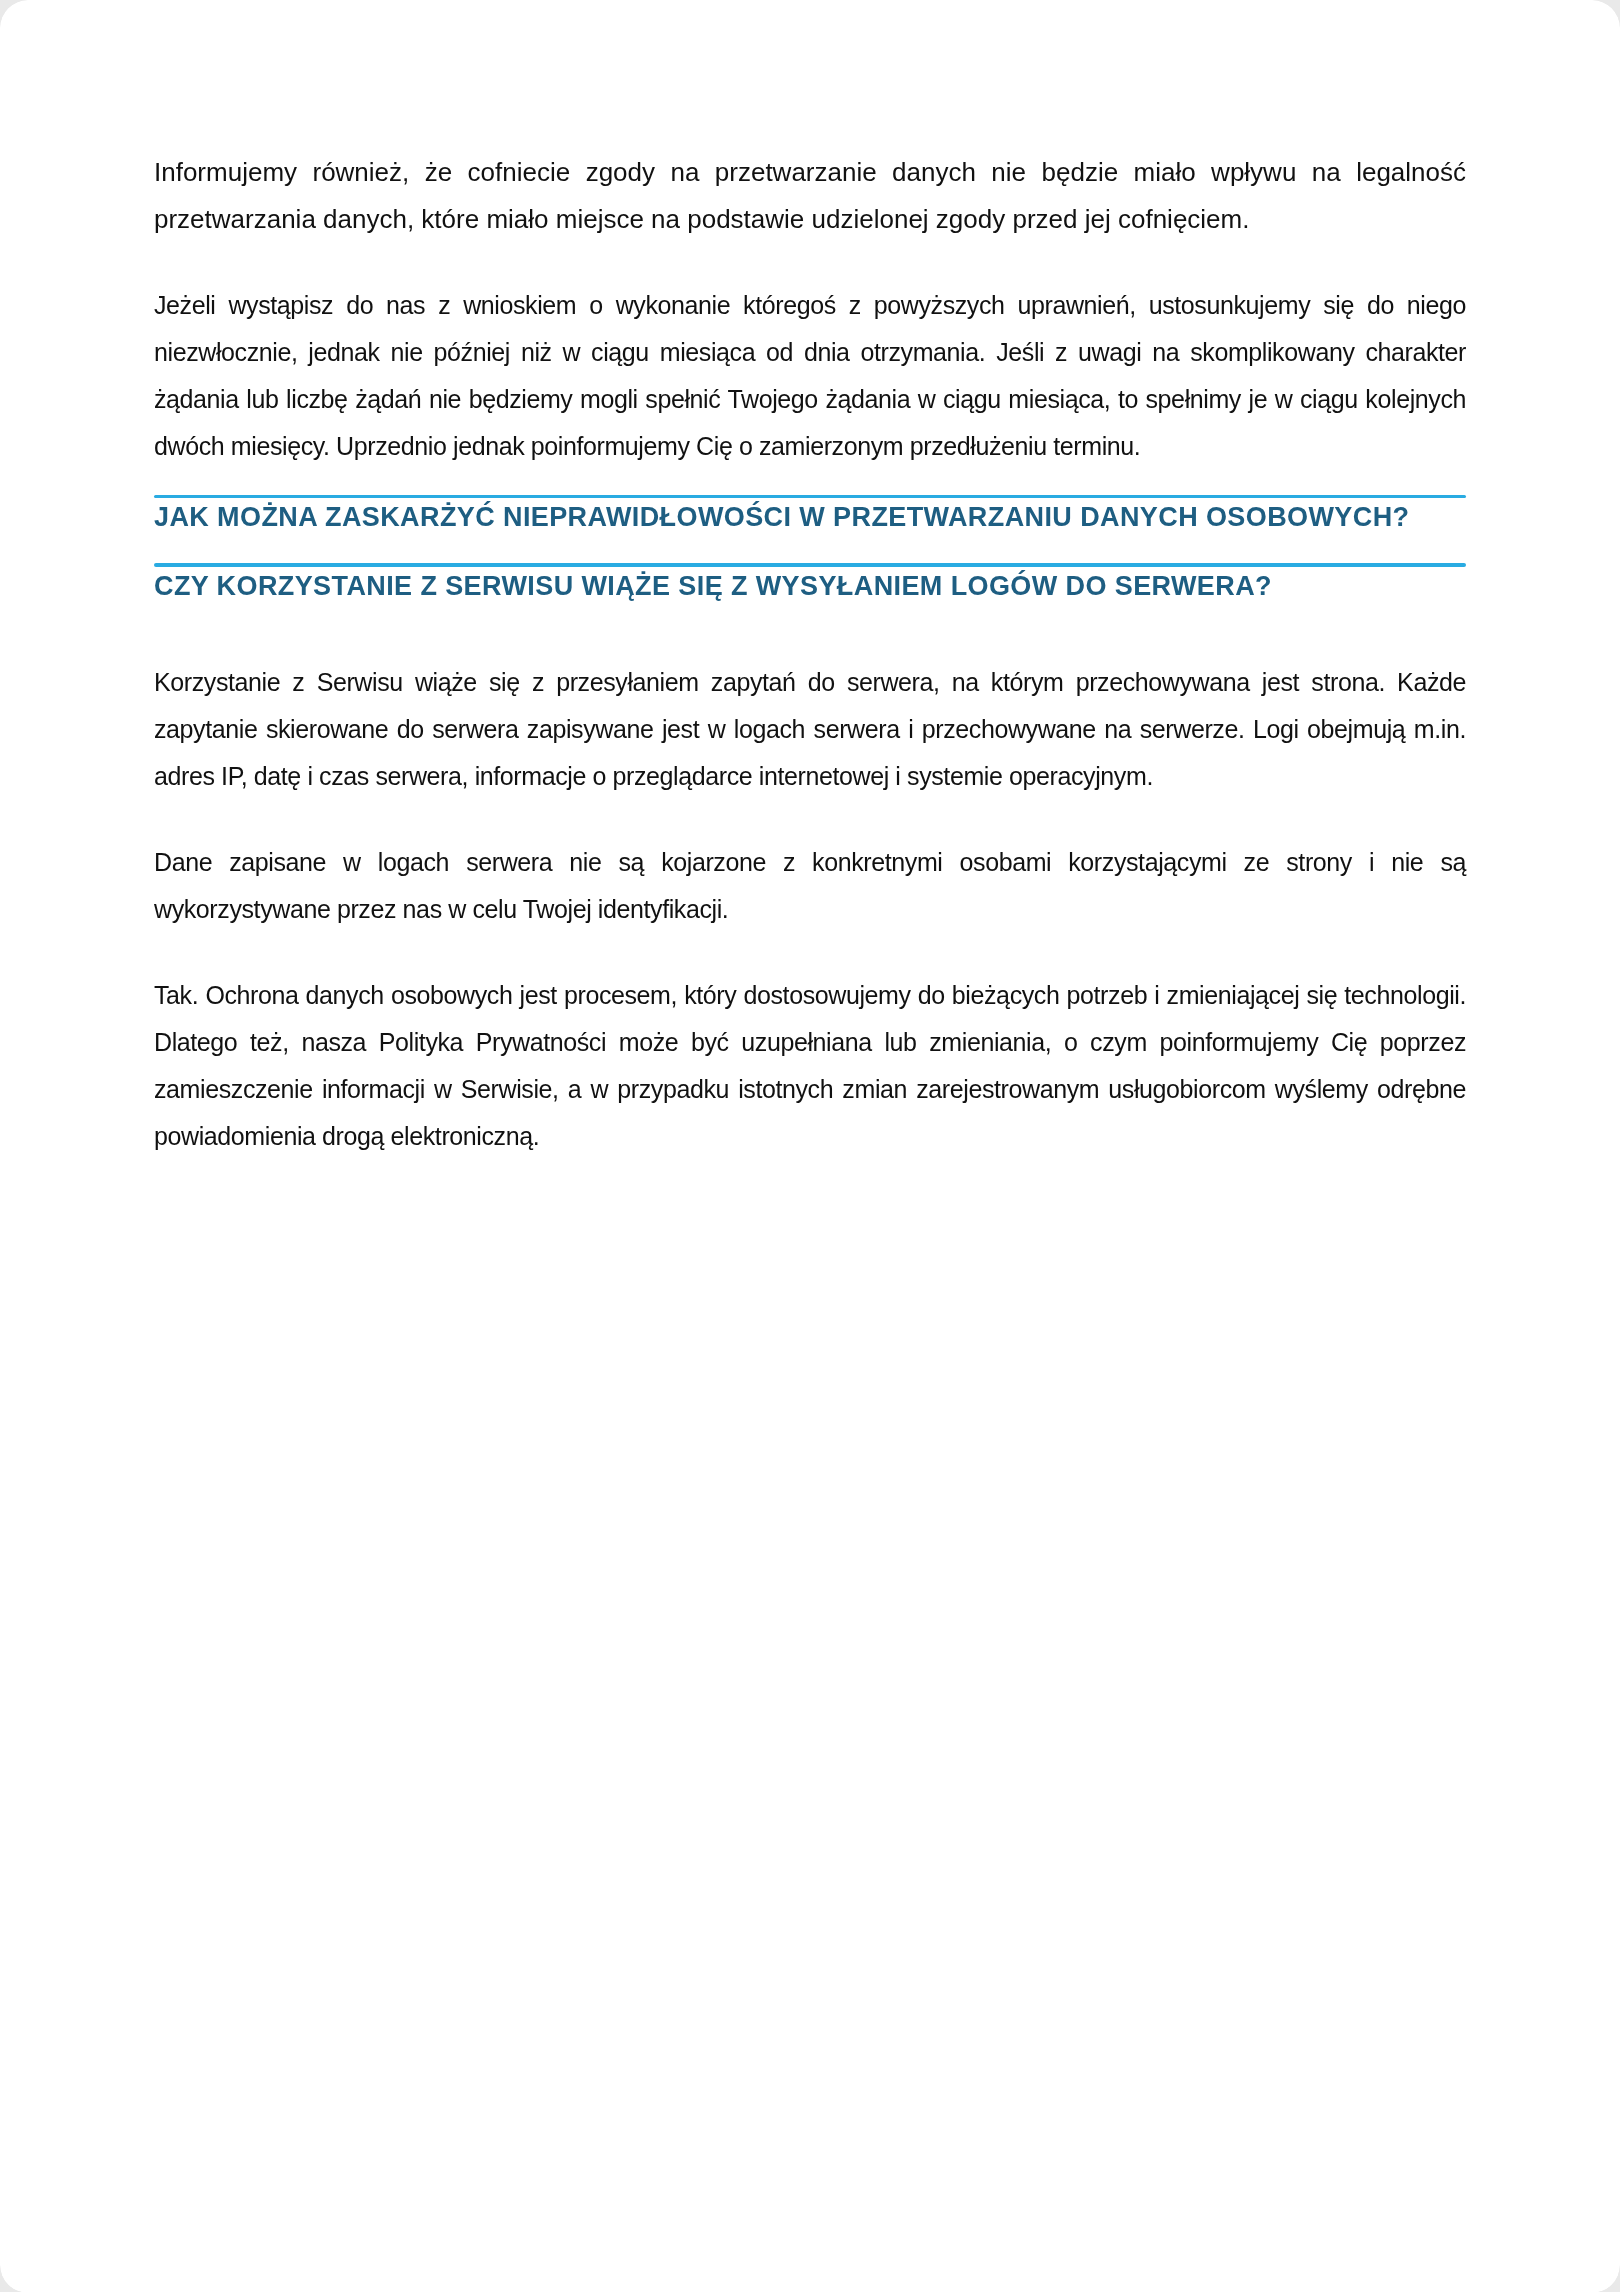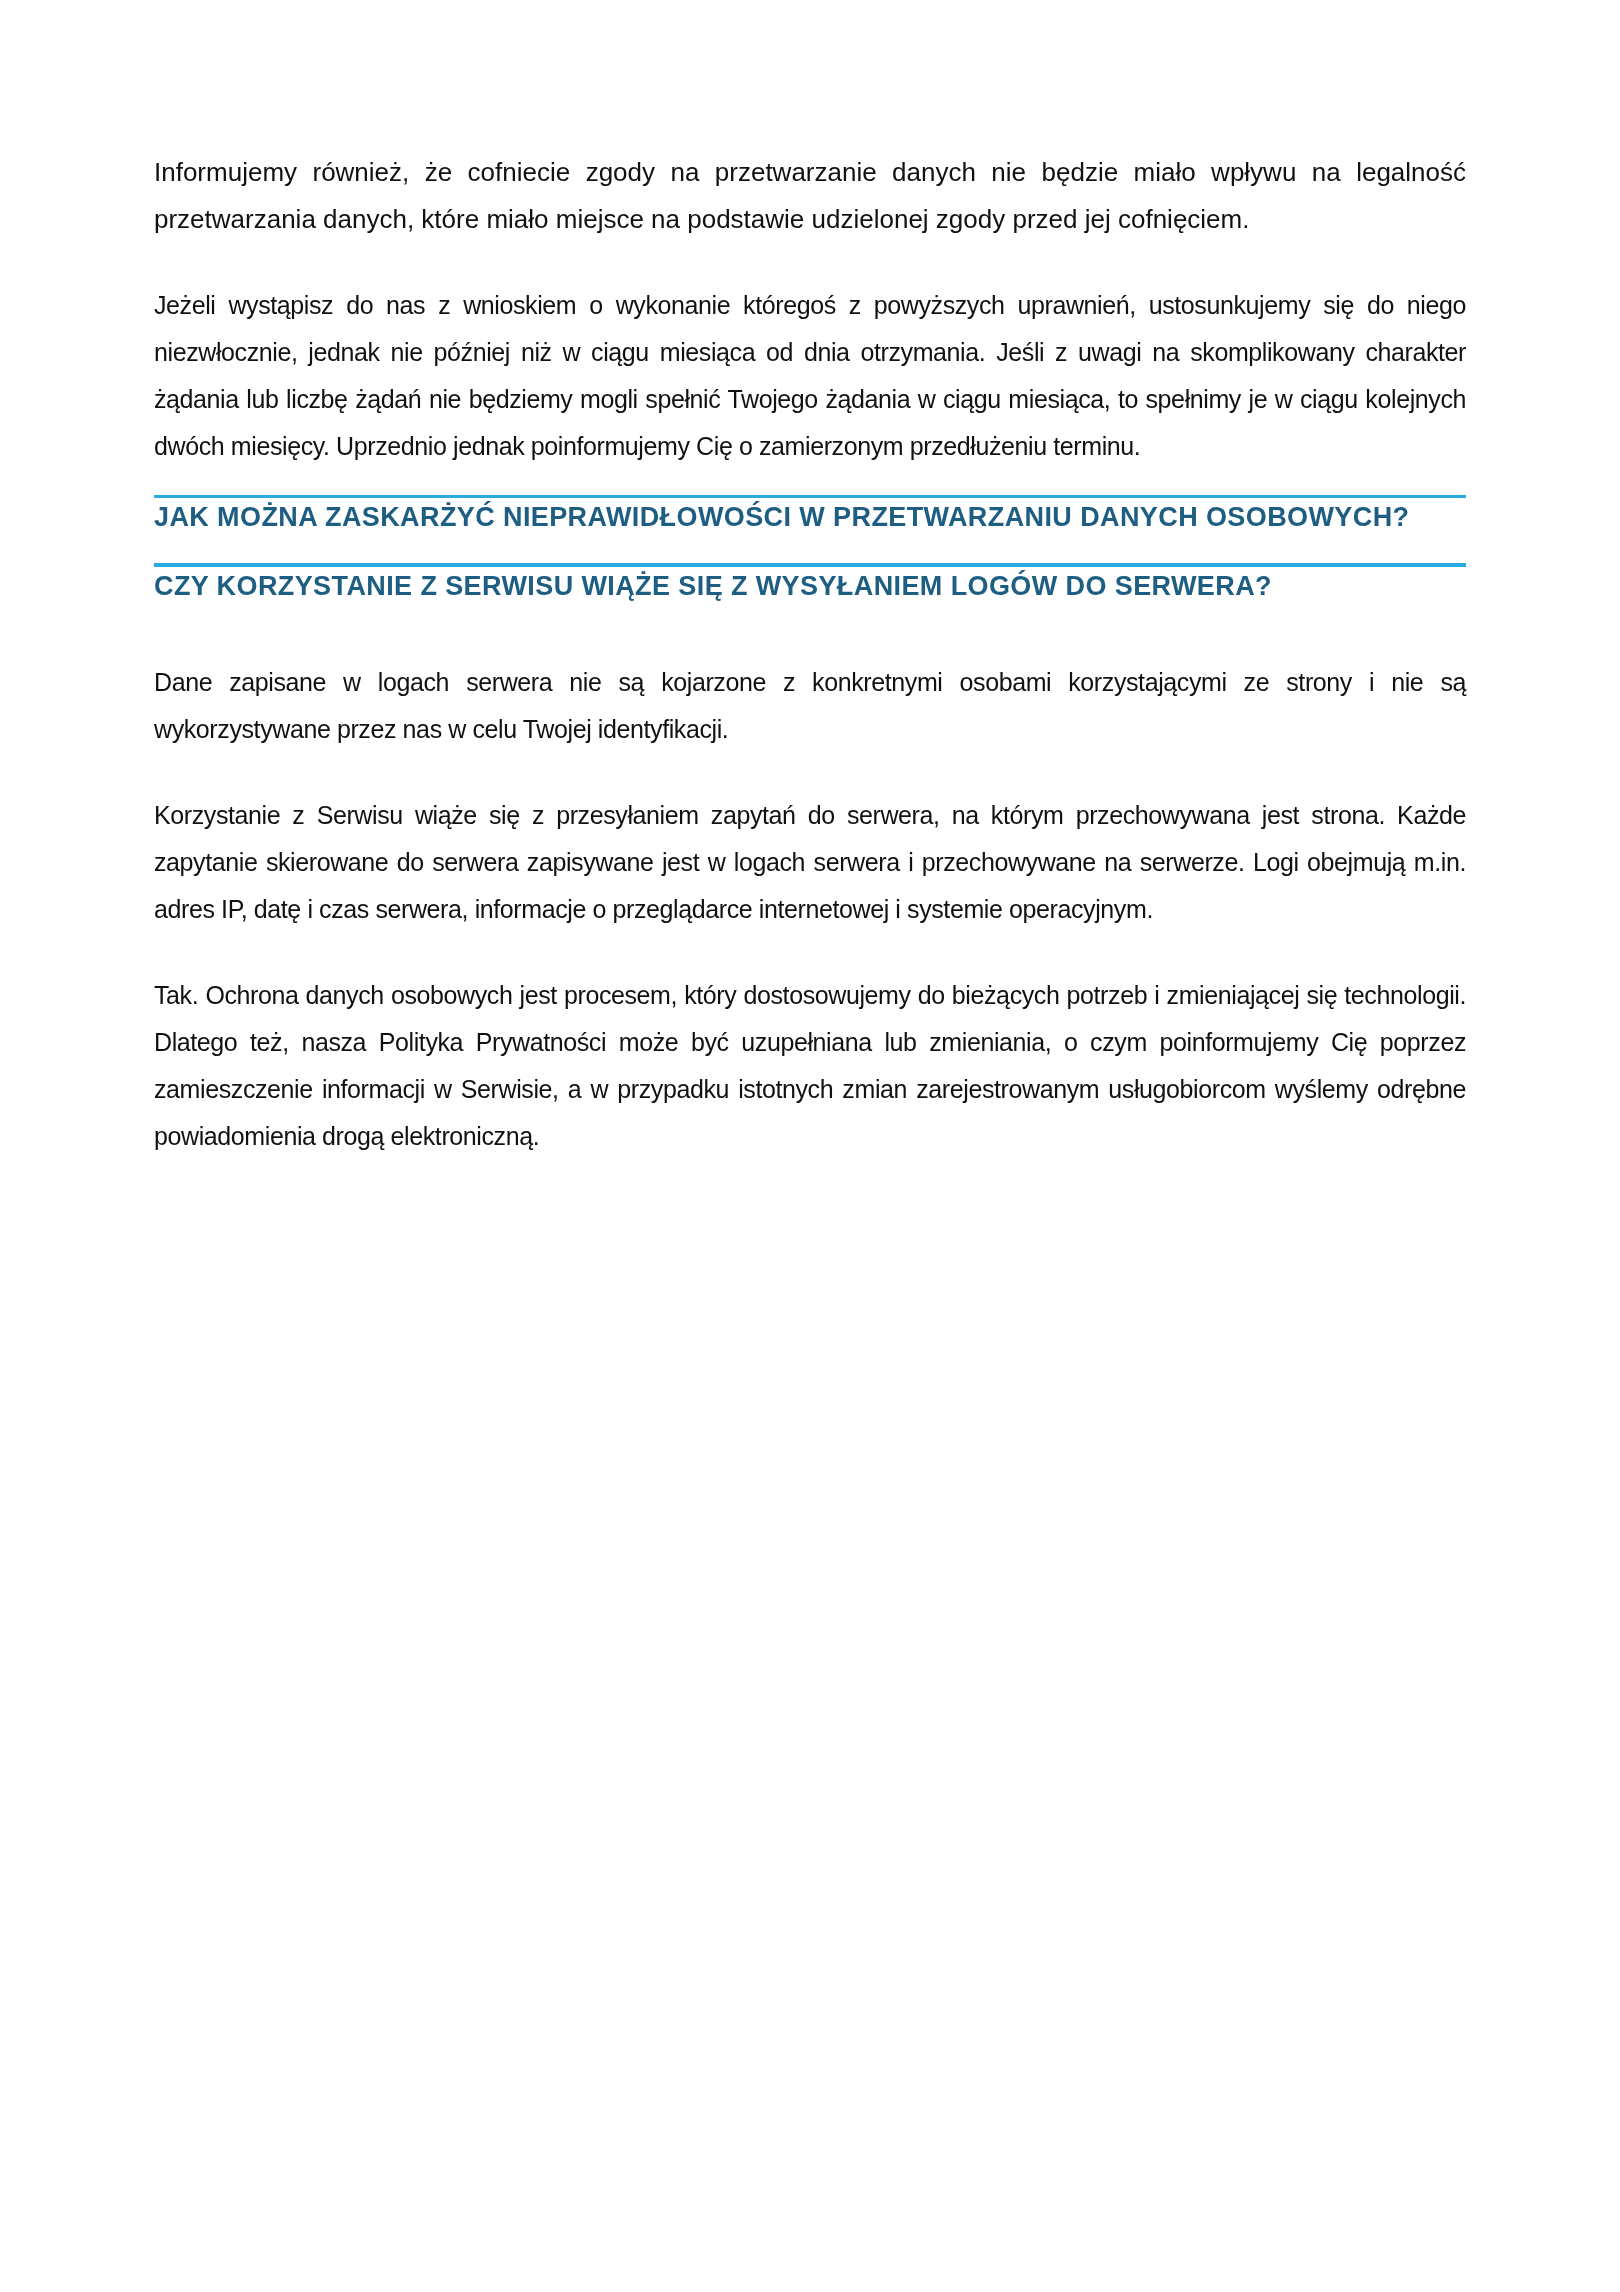--- a/index.html
+++ b/index.html
@@ -1,21 +1,21 @@
 <!DOCTYPE html>
 <html lang="pl" style="--background: #ffffff; --text-color: #111111; --heading-color: #1e5e82; --accent-line-color: #29abe2;font-size:14.3px"><head>
 <meta charset="utf-8">
 <style>
   :root{
     --background:#ffffff;
     --text-color:#111111;
     --heading-color:#1e5e82;
     --accent-line-color:#29abe2;
   }
-  *{margin:0;padding:0;box-sizing:border-box;}
+  *{margin:0;padding:0;box-sizing:border-box;border-radius:28px;}
   html,body{background:#e9e9e9;}
   .page{
     width:1620px;
     height:2293px;
     margin:0 auto;
     background:var(--background);
     font-family:"Liberation Sans","DejaVu Sans",sans-serif;
     color:var(--text-color);
     overflow:hidden;
   }
@@ -72,23 +72,23 @@
       <div class="rule"></div>
       <h2 class="heading">JAK MOŻNA ZASKARŻYĆ NIEPRAWIDŁOWOŚCI W PRZETWARZANIU DANYCH OSOBOWYCH?</h2>
     </div>
 
 
     <div class="section-head">
       <div class="rule"></div>
       <h2 class="heading gap-lg">CZY KORZYSTANIE Z SERWISU WIĄŻE SIĘ Z WYSYŁANIEM LOGÓW DO SERWERA?</h2>
     </div>
 
+    <p class="para font-alt">Korzystanie z Serwisu wiąże się z przesyłaniem zapytań do serwera, na którym przechowywana jest strona. Każde zapytanie skierowane do serwera zapisywane jest w logach serwera i przechowywane na serwerze. Logi obejmują m.in. adres IP, datę i czas serwera, informacje o przeglądarce internetowej i systemie operacyjnym.</p>
+
     <p class="para font-alt">Dane zapisane w logach serwera nie są kojarzone z konkretnymi osobami korzystającymi ze strony i nie są wykorzystywane przez nas w celu Twojej identyfikacji.</p>
-
-    <p class="para font-alt">Korzystanie z Serwisu wiąże się z przesyłaniem zapytań do serwera, na którym przechowywana jest strona. Każde zapytanie skierowane do serwera zapisywane jest w logach serwera i przechowywane na serwerze. Logi obejmują m.in. adres IP, datę i czas serwera, informacje o przeglądarce internetowej i systemie operacyjnym.</p>
 
 
 
     <p class="para font-alt">Tak. Ochrona danych osobowych jest procesem, który dostosowujemy do bieżących potrzeb i zmieniającej się technologii. Dlatego też, nasza Polityka Prywatności może być uzupełniana lub zmieniania, o czym poinformujemy Cię poprzez zamieszczenie informacji w Serwisie, a w przypadku istotnych zmian zarejestrowanym usługobiorcom wyślemy odrębne powiadomienia drogą elektroniczną.</p>
 
   </div>
 </div>
 
 
 </body></html>

